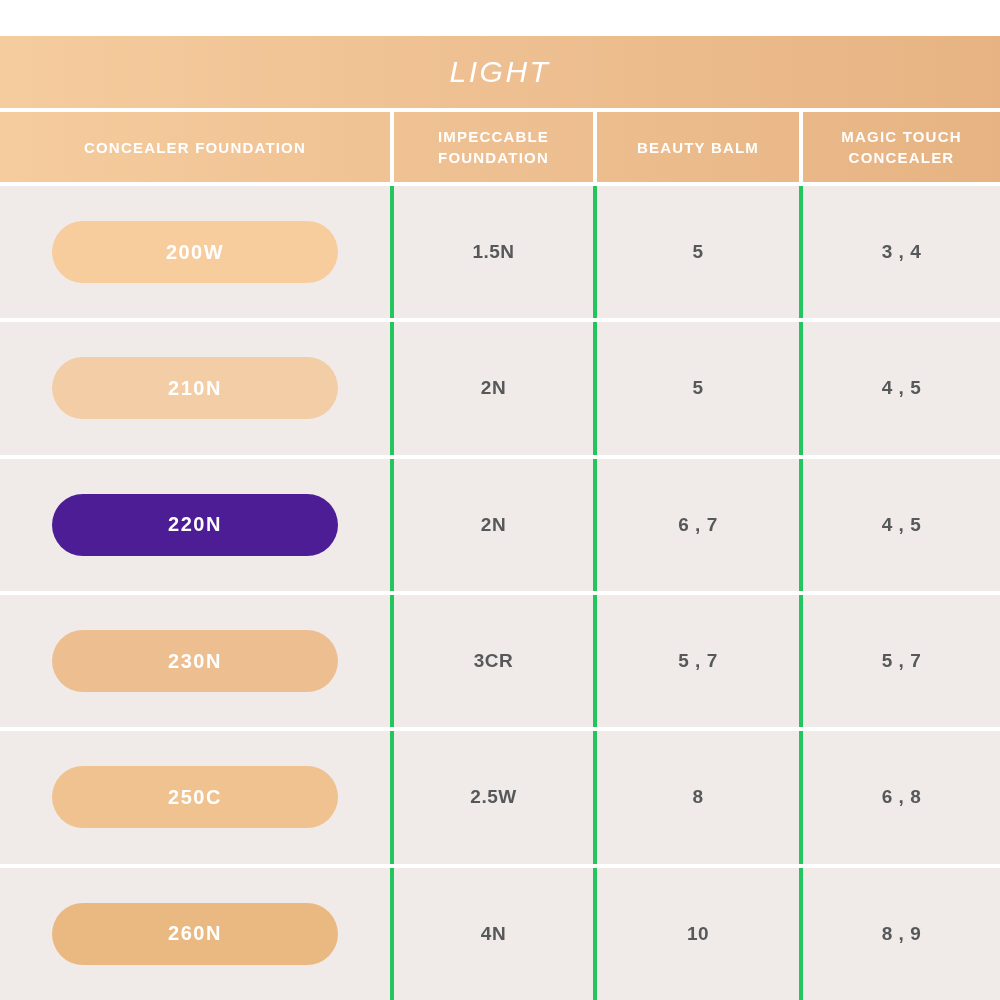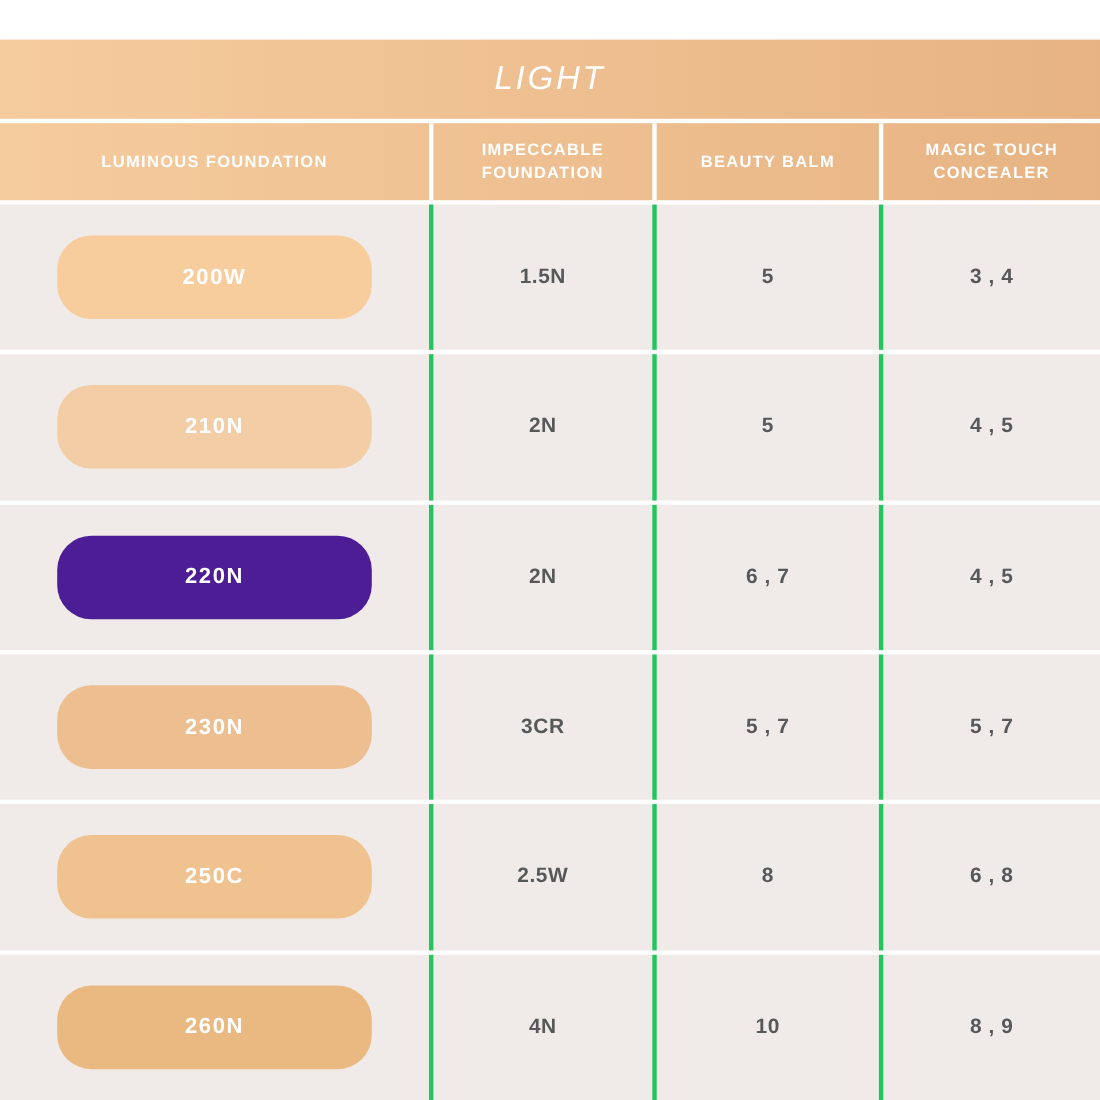--- a/index.html
+++ b/index.html
@@ -41,42 +41,42 @@
   .row {
     flex: 1; display: grid; grid-template-columns: 390px 203px 206px 201px;
   }
   .cell {
     background: #F0EBE8;
     display: flex; align-items: center; justify-content: center;
     box-sizing: border-box;
   }
   .cell + .cell { border-left: 4px solid #22c55e; }
   .pill {
-    width: 286px; height: 76px; border-radius: 31px;
+    width: 286px; height: 62px; border-radius: 31px;
     display: flex; align-items: center; justify-content: center;
   }
   .pill-label {
     color: #ffffff; font-weight: bold; font-size: 20px; letter-spacing: 1.5px;
   }
   .value {
     color: #57585A; font-weight: bold; font-size: 19px; letter-spacing: 0.5px;
   }
 </style>
 </head>
 <body>
 
 <div class="sheet">
 
   <div class="banner">
     <span class="banner-title">LIGHT</span>
   </div>
 
   <div class="header-row">
     <div class="header-cell wide">
-      <span class="header-label">LUMINOUS FOUNDATION</span>
+      <span class="header-label">CONCEALER FOUNDATION</span>
     </div>
     <div class="header-cell">
       <span class="header-label">IMPECCABLE FOUNDATION</span>
     </div>
     <div class="header-cell">
       <span class="header-label">BEAUTY BALM</span>
     </div>
     <div class="header-cell">
       <span class="header-label">MAGIC TOUCH CONCEALER</span>
     </div>

